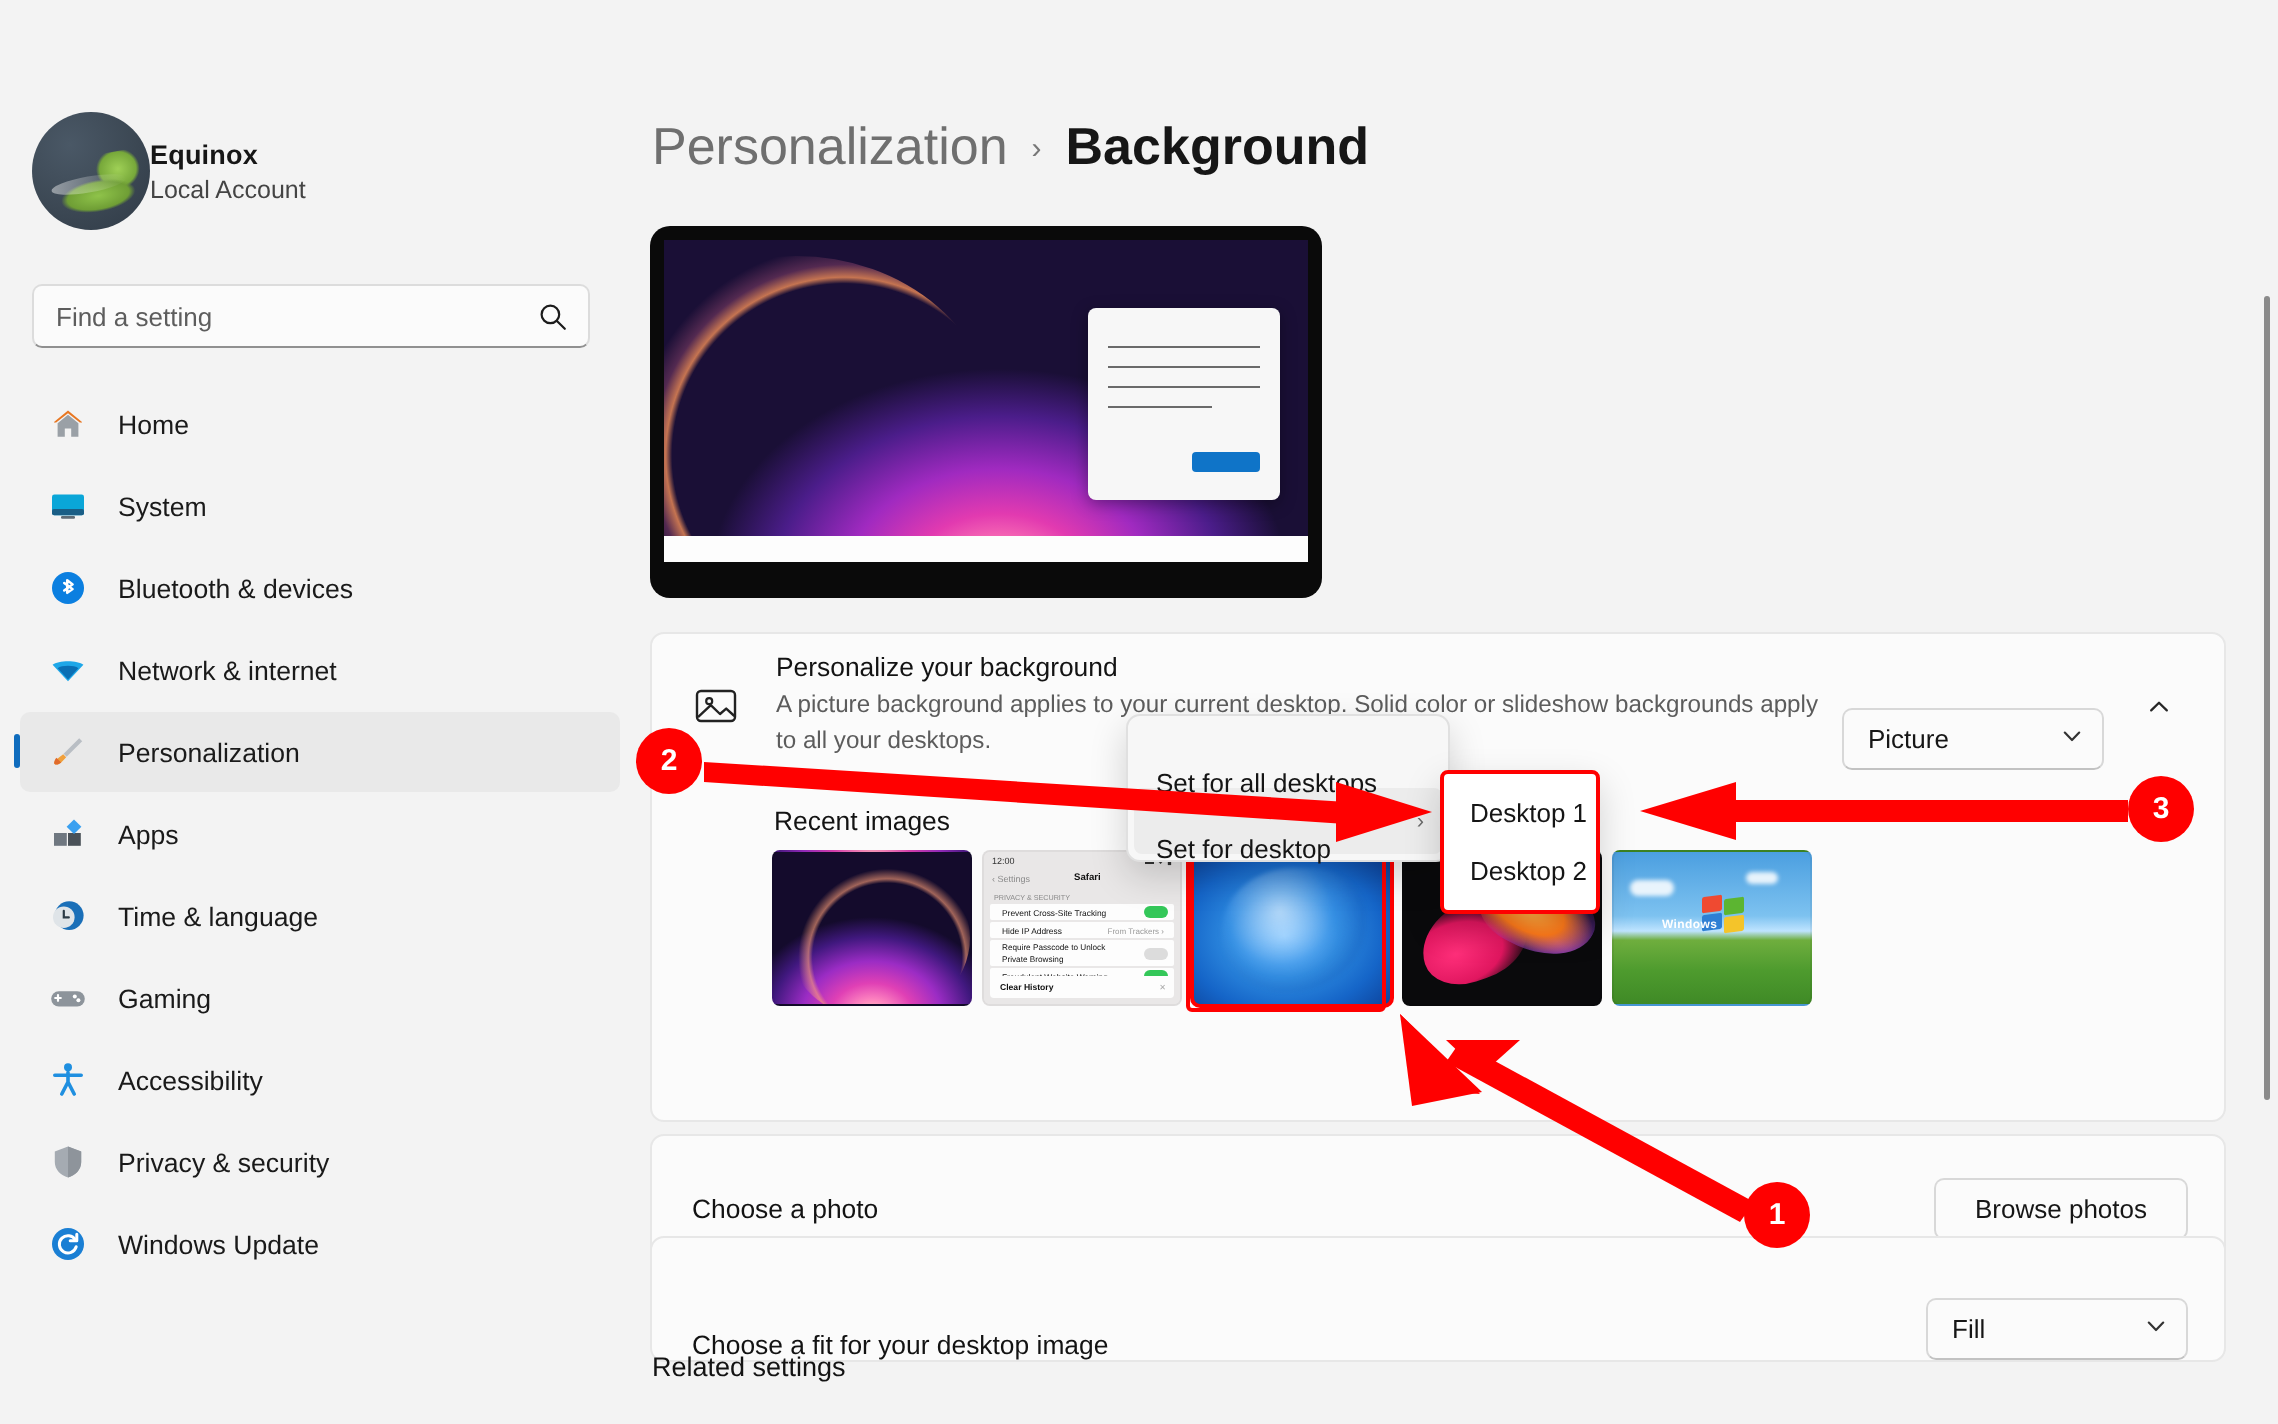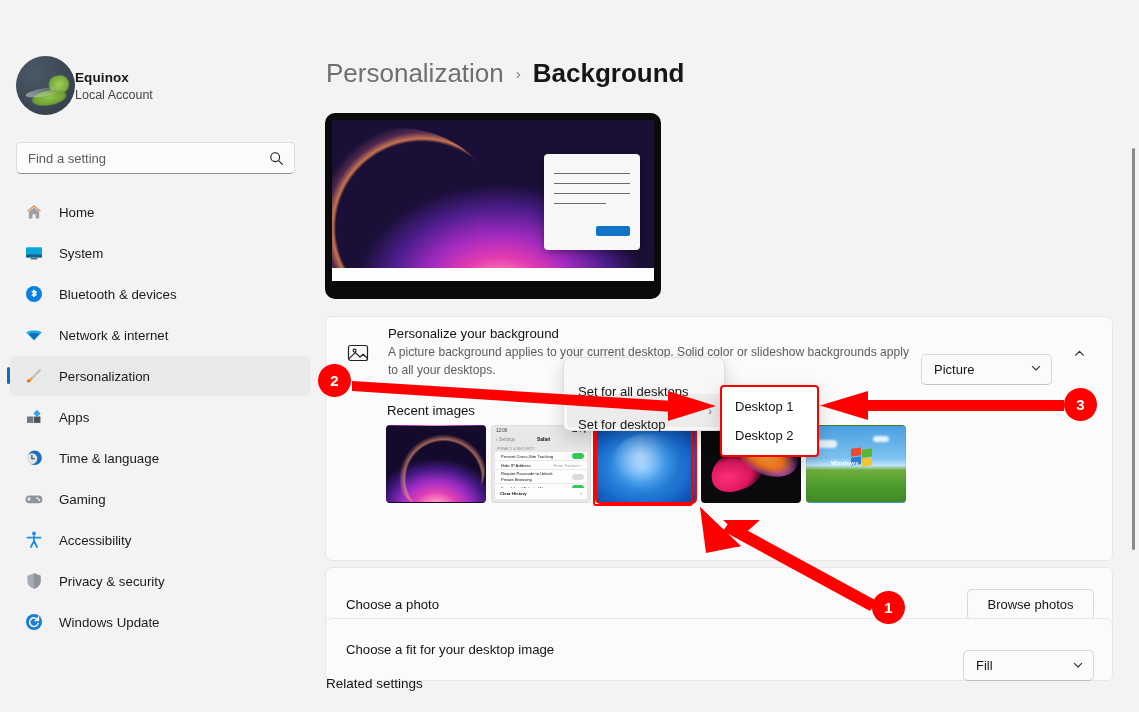--- a/index.html
+++ b/index.html
@@ -269,21 +269,21 @@
   .ctx-item {
     height: 33px; display: flex; align-items: center;
     padding: 0 9px 0 11px; border-radius: 4px; cursor: pointer;
     font-size: 13px; color: #151515;
   }
   .ctx-item.hl { background: #ececec; }
   .ctx-item .cl { flex:1;margin-top:28px; }
   .ctx-item .submark { color:#6a6a6a; font-size: 11px; }
   .submenu {
     position: absolute; z-index: 41;
-    left: 720px; top: 385px; width: 99px;
+    left: 720px; top: 385px; width: 80px;
     background: #ffffff; border: 2px solid #ff0000; border-radius: 4px;
     padding: 5px 0;
     box-shadow: 0 7px 18px rgba(0,0,0,.17);
   }
   .sub-item {
     height: 29px; display:flex; align-items:center; padding-left: 13px;
     font-size: 13px; color:#151515; cursor: pointer;
   }
 
   
@@ -563,21 +563,21 @@
     <div class="card" id="card-photo">
       <div class="row">
         <div class="txtwrap">
           <div class="row-title">Choose a photo</div>
         </div>
         <button class="btn-browse">Browse photos</button>
       </div>
     </div>
 
     <div class="card" id="card-fit" style="top:578px;height:63px;">
-      <div class="row" style="height:61px;">
+      <div class="row" style="height:61px;align-items:flex-end;">
         <div class="txtwrap">
           <div class="row-title">Choose a fit for your desktop image</div>
         </div>
         <div class="dropdown">
           <span class="dval">Fill</span>
           <span class="chev">
             <svg width="12" height="12" viewBox="0 0 12 12">
                 <path d="M2.4 4.3 L6 8 L9.6 4.3" stroke="#333" stroke-width="1.1" fill="none" stroke-linecap="round" stroke-linejoin="round"></path>
               </svg>
           </span>

